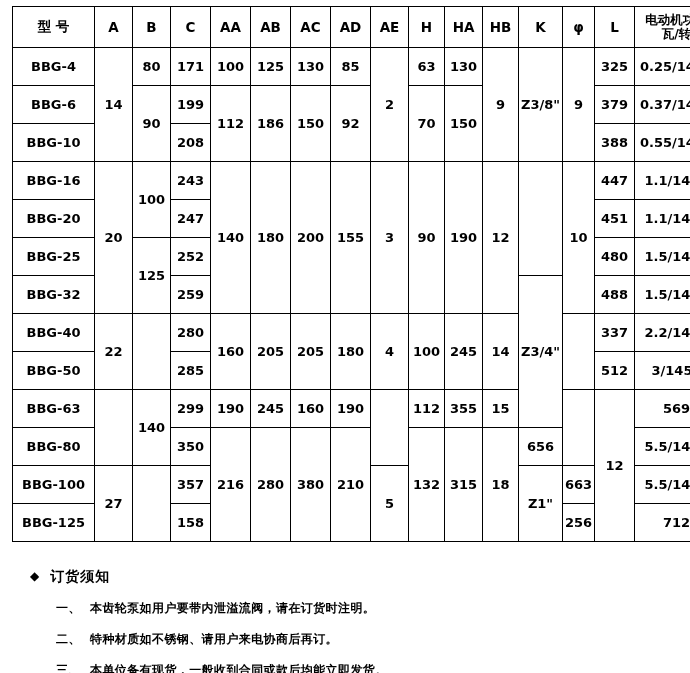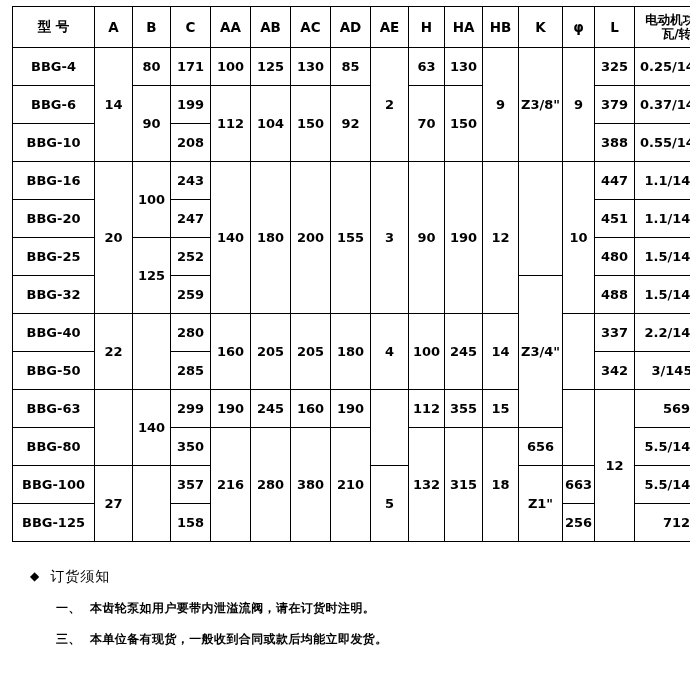--- a/index.html
+++ b/index.html
@@ -69,21 +69,21 @@
   col.c-phi{ width: 32px; }
   col.c-l  { width: 40px; }
   col.c-pw { width: 84px; }
 
   .notes {
     margin: 26px 0 0 0;
     padding: 0 0 0 30px;
   }
   .notes-title {
     font-size: 14px;
-    font-weight: normal;
+    font-weight: bold;
     letter-spacing: 1px;
     margin-bottom: 14px;
   }
   .notes-title .diamond {
     display: inline-block;
     margin-right: 10px;
     font-size: 12px;
     vertical-align: 1px;
   }
   .note-item {
@@ -165,21 +165,21 @@
         <td rowspan="3">9</td>
         <td>325</td>
         <td class="power">0.25/1450</td>
       </tr>
 
       <tr>
         <td class="model">BBG-6</td>
         <td rowspan="2">90</td>
         <td>199</td>
         <td rowspan="2">112</td>
-        <td rowspan="2">104</td>
+        <td rowspan="2">186</td>
         <td rowspan="2">150</td>
         <td rowspan="2">92</td>
         <td rowspan="2">70</td>
         <td rowspan="2">150</td>
         <td>379</td>
         <td class="power">0.37/1450</td>
       </tr>
 
       <tr>
         <td class="model">BBG-10</td>
@@ -244,21 +244,21 @@
         <td rowspan="2">245</td>
         <td rowspan="2">14</td>
         <td rowspan="2"></td>
         <td>337</td>
         <td class="power">2.2/1450</td>
       </tr>
 
       <tr>
         <td class="model">BBG-50</td>
         <td>285</td>
-        <td>342</td>
+        <td>512</td>
         <td class="power">3/1450</td>
       </tr>
 
       <tr>
         <td class="model">BBG-63</td>
         <td rowspan="2"></td>
         <td rowspan="2">140</td>
         <td>299</td>
         <td>190</td>
         <td>245</td>
@@ -311,18 +311,21 @@
   </table>
 
   <div class="notes">
     <div class="notes-title">
       <span class="diamond">◆</span><span>订货须知</span>
     </div>
     <div class="note-item">
       <span class="note-num">一、</span><span>本齿轮泵如用户要带内泄溢流阀，请在订货时注明。</span>
     </div>
     <div class="note-item">
+      <span class="note-num">二、</span><span>特种材质如不锈钢、请用户来电协商后再订。</span>
+    </div>
+    <div class="note-item">
       <span class="note-num">三、</span><span>本单位备有现货，一般收到合同或款后均能立即发货。</span>
     </div>
 
   </div>
 
 </div>
 
 </body></html>

